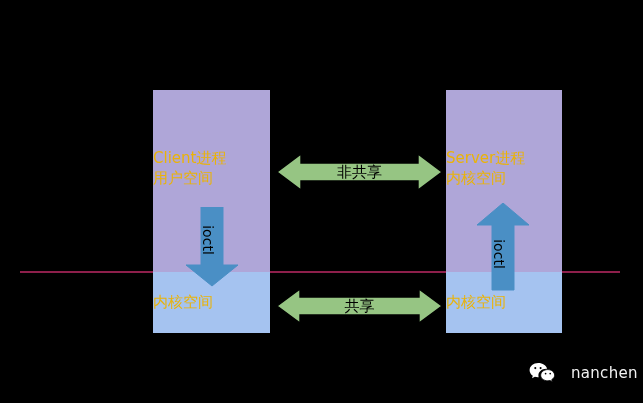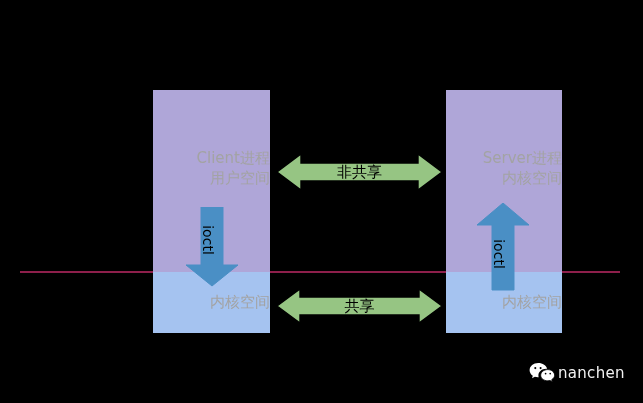--- a/index.html
+++ b/index.html
@@ -42,22 +42,22 @@
   .kernel-space {
     position: absolute;
     left: 0;
     width: 100%;
     background: #A5C3F0;
   }
   .box-label {
     position: absolute;
     left: 0;
     width: 100%;
-    text-align: right;
-    color: #a3a3a3;
+    text-align: left;
+    color: #eab308;
     font-size: 15px;
     line-height: 20px;
     letter-spacing: 0px;
     white-space: pre-line;
   }
 
   
   .ioctl-arrow {
     position: absolute;
   }
@@ -83,21 +83,21 @@
     font-size: 15px;
     line-height: 16px;
     white-space: nowrap;
   }
 
   
   .watermark {
     position: absolute;
     display: flex;
     align-items: center;
-    gap: 3px;
+    gap: 16px;
   }
   .watermark-text {
     color: #F2F2F2;
     font-size: 15px;
     line-height: 16px;
     letter-spacing: 0.3px;
   }
   .wechat-icon {
     display: block;
     width: 26px;

